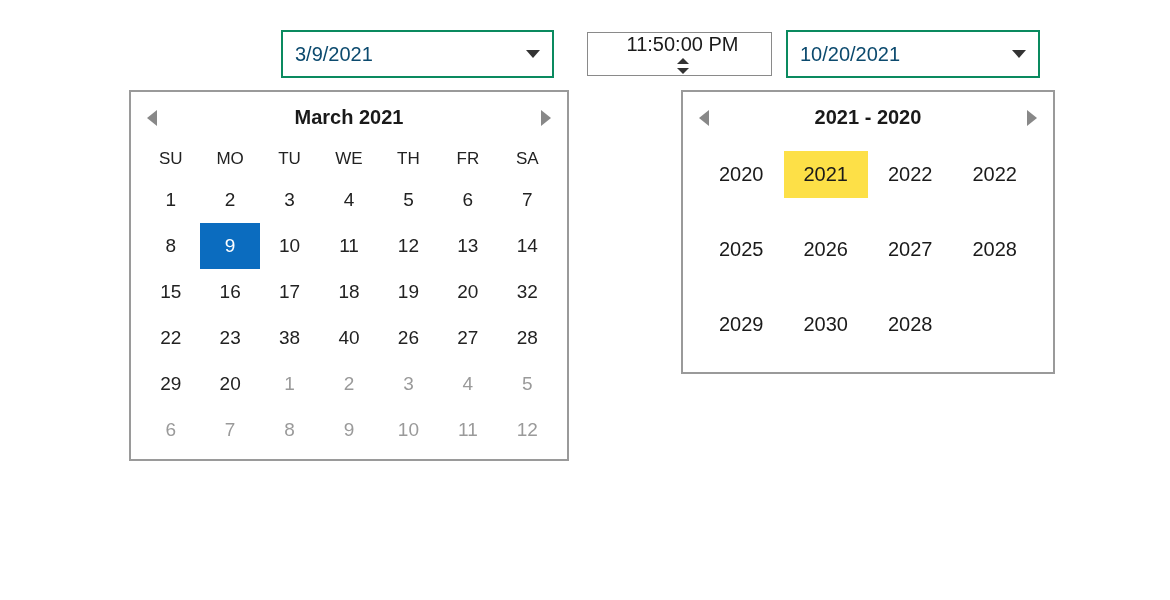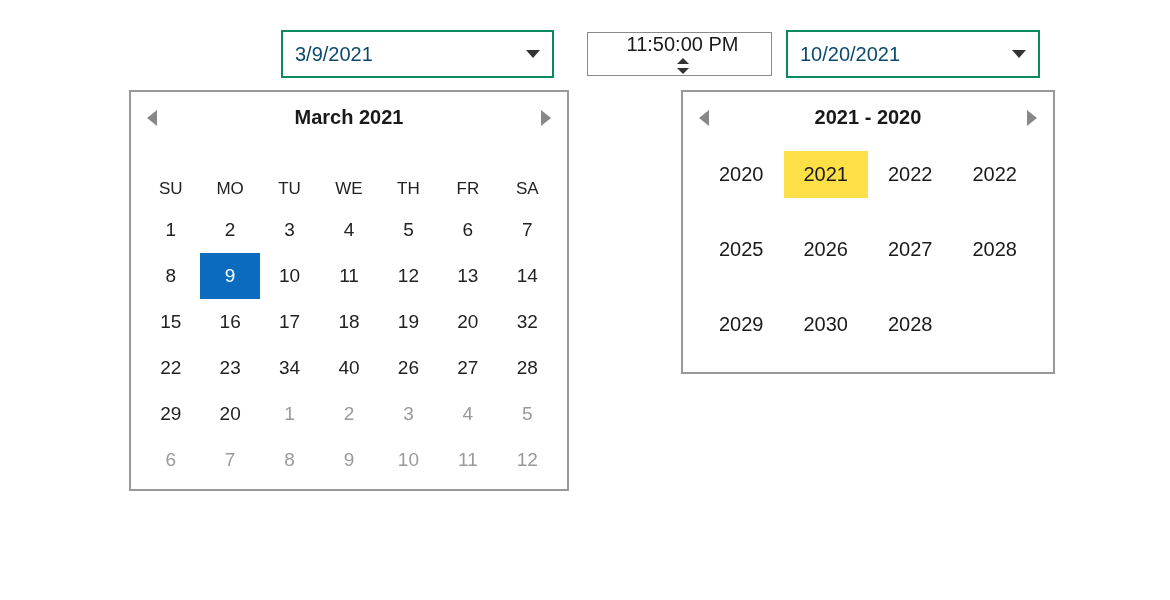--- a/index.html
+++ b/index.html
@@ -76,21 +76,21 @@
   }
   .nav-tri-left  { border-top:8px solid transparent; border-bottom:8px solid transparent; border-right:10px solid #888; }
   .nav-tri-right { border-top:8px solid transparent; border-bottom:8px solid transparent; border-left:10px solid #888; }
 
   .dow-row, .week-row {
     display: grid;
     grid-template-columns: repeat(7, 1fr);
     text-align: center;
   }
   .dow-row { font-size: 17px; color:#222; margin: 6px 0 4px 0; }
-  .dow-row > div { padding: 4px 0; margin-top: 30px; }
+  .dow-row > div { padding: 4px 0; }
   .week-row > div {
     padding: 0;
     height: 46px;
     line-height: 46px;
     font-size: 19px;
     color:#222;
   }
   .week-row > div.other { color:#9a9a9a; }
   .week-row > div.selected {
     background: #0b6cbf;
@@ -178,21 +178,21 @@
           <div class="">16</div>
           <div class="">17</div>
           <div class="">18</div>
           <div class="">19</div>
           <div class="">20</div>
           <div class="">32</div>
         </div>
         <div class="week-row">
           <div class="">22</div>
           <div class="">23</div>
-          <div class="">34</div>
+          <div class="">38</div>
           <div class="">40</div>
           <div class="">26</div>
           <div class="">27</div>
           <div class="">28</div>
         </div>
         <div class="week-row">
           <div class="">29</div>
           <div class="">20</div>
           <div class="other">1</div>
           <div class="other">2</div>

